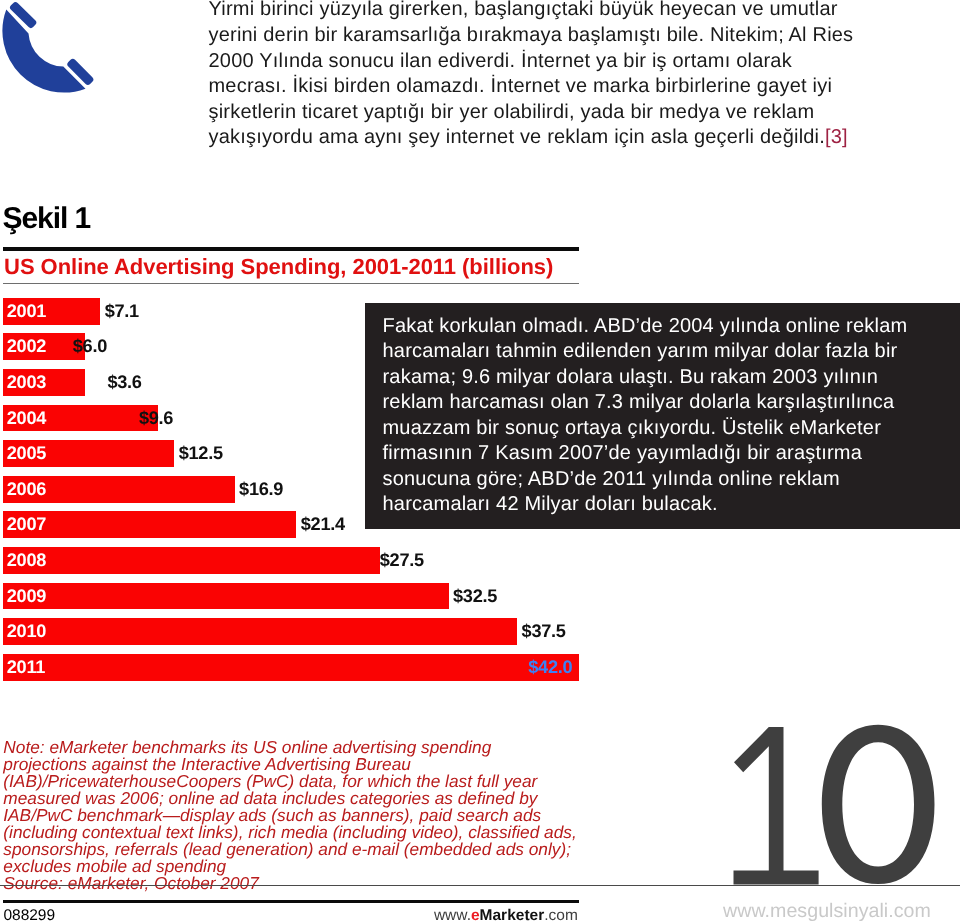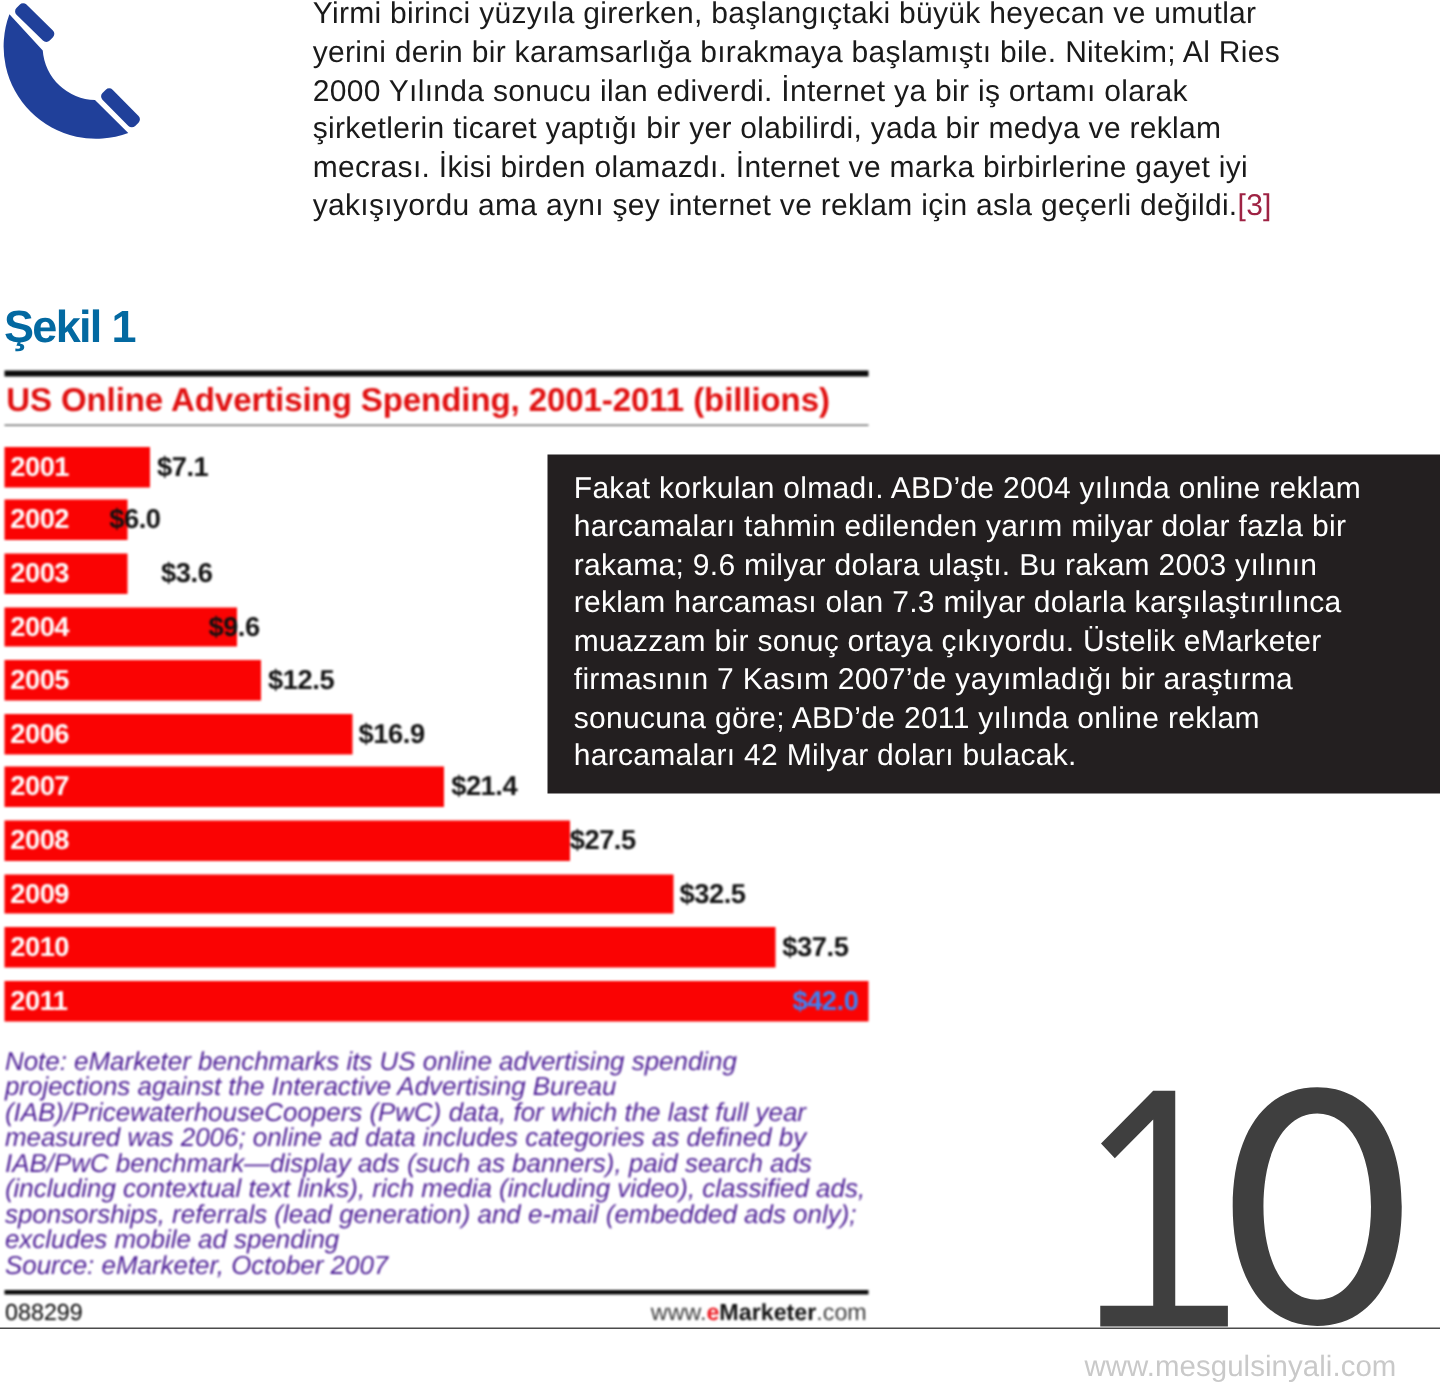--- a/index.html
+++ b/index.html
@@ -11,39 +11,39 @@
 
   
   #phone-icon{left:0px;top:0px;width:104px;height:100px;}
 
   
   #intro{left:208.5px;top:-2.6px;width:660px;font-size:20px;line-height:25.55px;color:#1a1a1a;
          letter-spacing:.2px;}
   #intro .ref{color:#9e2243;}
 
   
-  #figure-label{left:2.6px;top:202.0px;font-size:30px;font-weight:bold;color:#0369a1;letter-spacing:-1.1px;}
+  #figure-label{left:2.6px;top:202.0px;font-size:30px;font-weight:bold;color:#000000;letter-spacing:-1.1px;}
 
   
   #chart{left:2.8px;top:247.2px;width:576px;filter:blur(0.55px);}
   #chart .topline{height:3.5px;background:#0b0b0b;}
   #chart .charttitle{color:#e01010;font-weight:bold;font-size:22.0px;height:32.5px;
       line-height:32.5px;padding-left:1.3px;letter-spacing:-0.05px;white-space:pre;}
   #chart .rule{height:1.3px;background:#6e6e6e;}
   #bars{position:relative;margin-top:13.4px;}
   .bar-row{position:relative;height:35.6px;}
   .bar{position:absolute;left:0;top:0;height:26.7px;background:#fa0303;}
   .bar .yr{position:absolute;left:4px;top:0;line-height:26.7px;color:#fff;font-weight:bold;
            font-size:18.2px;letter-spacing:-0.3px;}
   .val{position:absolute;top:0;line-height:26.7px;color:#111;font-weight:bold;font-size:18.2px;
        letter-spacing:-0.3px;white-space:pre;}
   .val.inside{color:#3b82f6;}
 
-  #note{font-size:17.3px;font-style:italic;color:#4c1d95;line-height:17.0px;padding-top:9.8px;
-        padding-left:0.5px;white-space:pre;}
+  #note{font-size:17.3px;font-style:italic;color:#b91c1c;line-height:17.0px;padding-top:9.8px;
+        padding-left:0.5px;white-space:pre;margin-top:40px;}
   .rule2{height:3.1px;background:#0b0b0b;margin-top:7.8px;}
   #chartfoot{display:flex;justify-content:space-between;font-size:15.5px;padding-top:3.5px;
              padding-left:0.6px;padding-right:1px;}
   .wm-gray{color:#3e3e3e;}
   .wm-e{color:#ed1c24;font-weight:bold;}
   .wm-b{color:#111;font-weight:bold;}
   #intro .ln{white-space:pre;}
 
   
   #callout{left:365px;top:303px;width:595px;height:226px;background:#231f20;}
@@ -62,22 +62,22 @@
     <path d="M 6.28 9.48 A 61.6 61.6 0 0 0 85.50 88.70 L 63.32 66.59 A 35.6 35.6 0 0 1 28.50 33.61 Z"></path>
     <rect x="7.6" y="10.3" width="31" height="9.5" rx="3.2" ry="3.2" transform="rotate(44.3 23.1 15.1)"></rect>
     <rect x="64.8" y="67.1" width="31" height="9.5" rx="3.2" ry="3.2" transform="rotate(45.3 80.3 71.9)"></rect>
   </g>
 </svg>
 
 <div class="abs" id="intro">
   <div class="ln">Yirmi birinci yüzyıla girerken, başlangıçtaki büyük heyecan ve umutlar</div>
   <div class="ln">yerini derin bir karamsarlığa bırakmaya başlamıştı bile. Nitekim; Al Ries</div>
   <div class="ln">2000 Yılında sonucu ilan ediverdi. İnternet ya bir iş ortamı olarak</div>
+  <div class="ln">mecrası. İkisi birden olamazdı. İnternet ve marka birbirlerine gayet iyi</div>
   <div class="ln">şirketlerin ticaret yaptığı bir yer olabilirdi, yada bir medya ve reklam</div>
-  <div class="ln">mecrası. İkisi birden olamazdı. İnternet ve marka birbirlerine gayet iyi</div>
   <div class="ln"><span>yakışıyordu ama aynı şey internet ve reklam için asla geçerli değildi.</span><span class="ref">[3]</span></div>
 </div>
 
 <div class="abs" id="figure-label">Şekil 1</div>
 
 <div class="abs" id="chart">
   <div class="topline"></div>
   <div class="charttitle">US Online Advertising Spending, 2001-2011 (billions)</div>
   <div class="rule"></div>
   <div id="bars">

